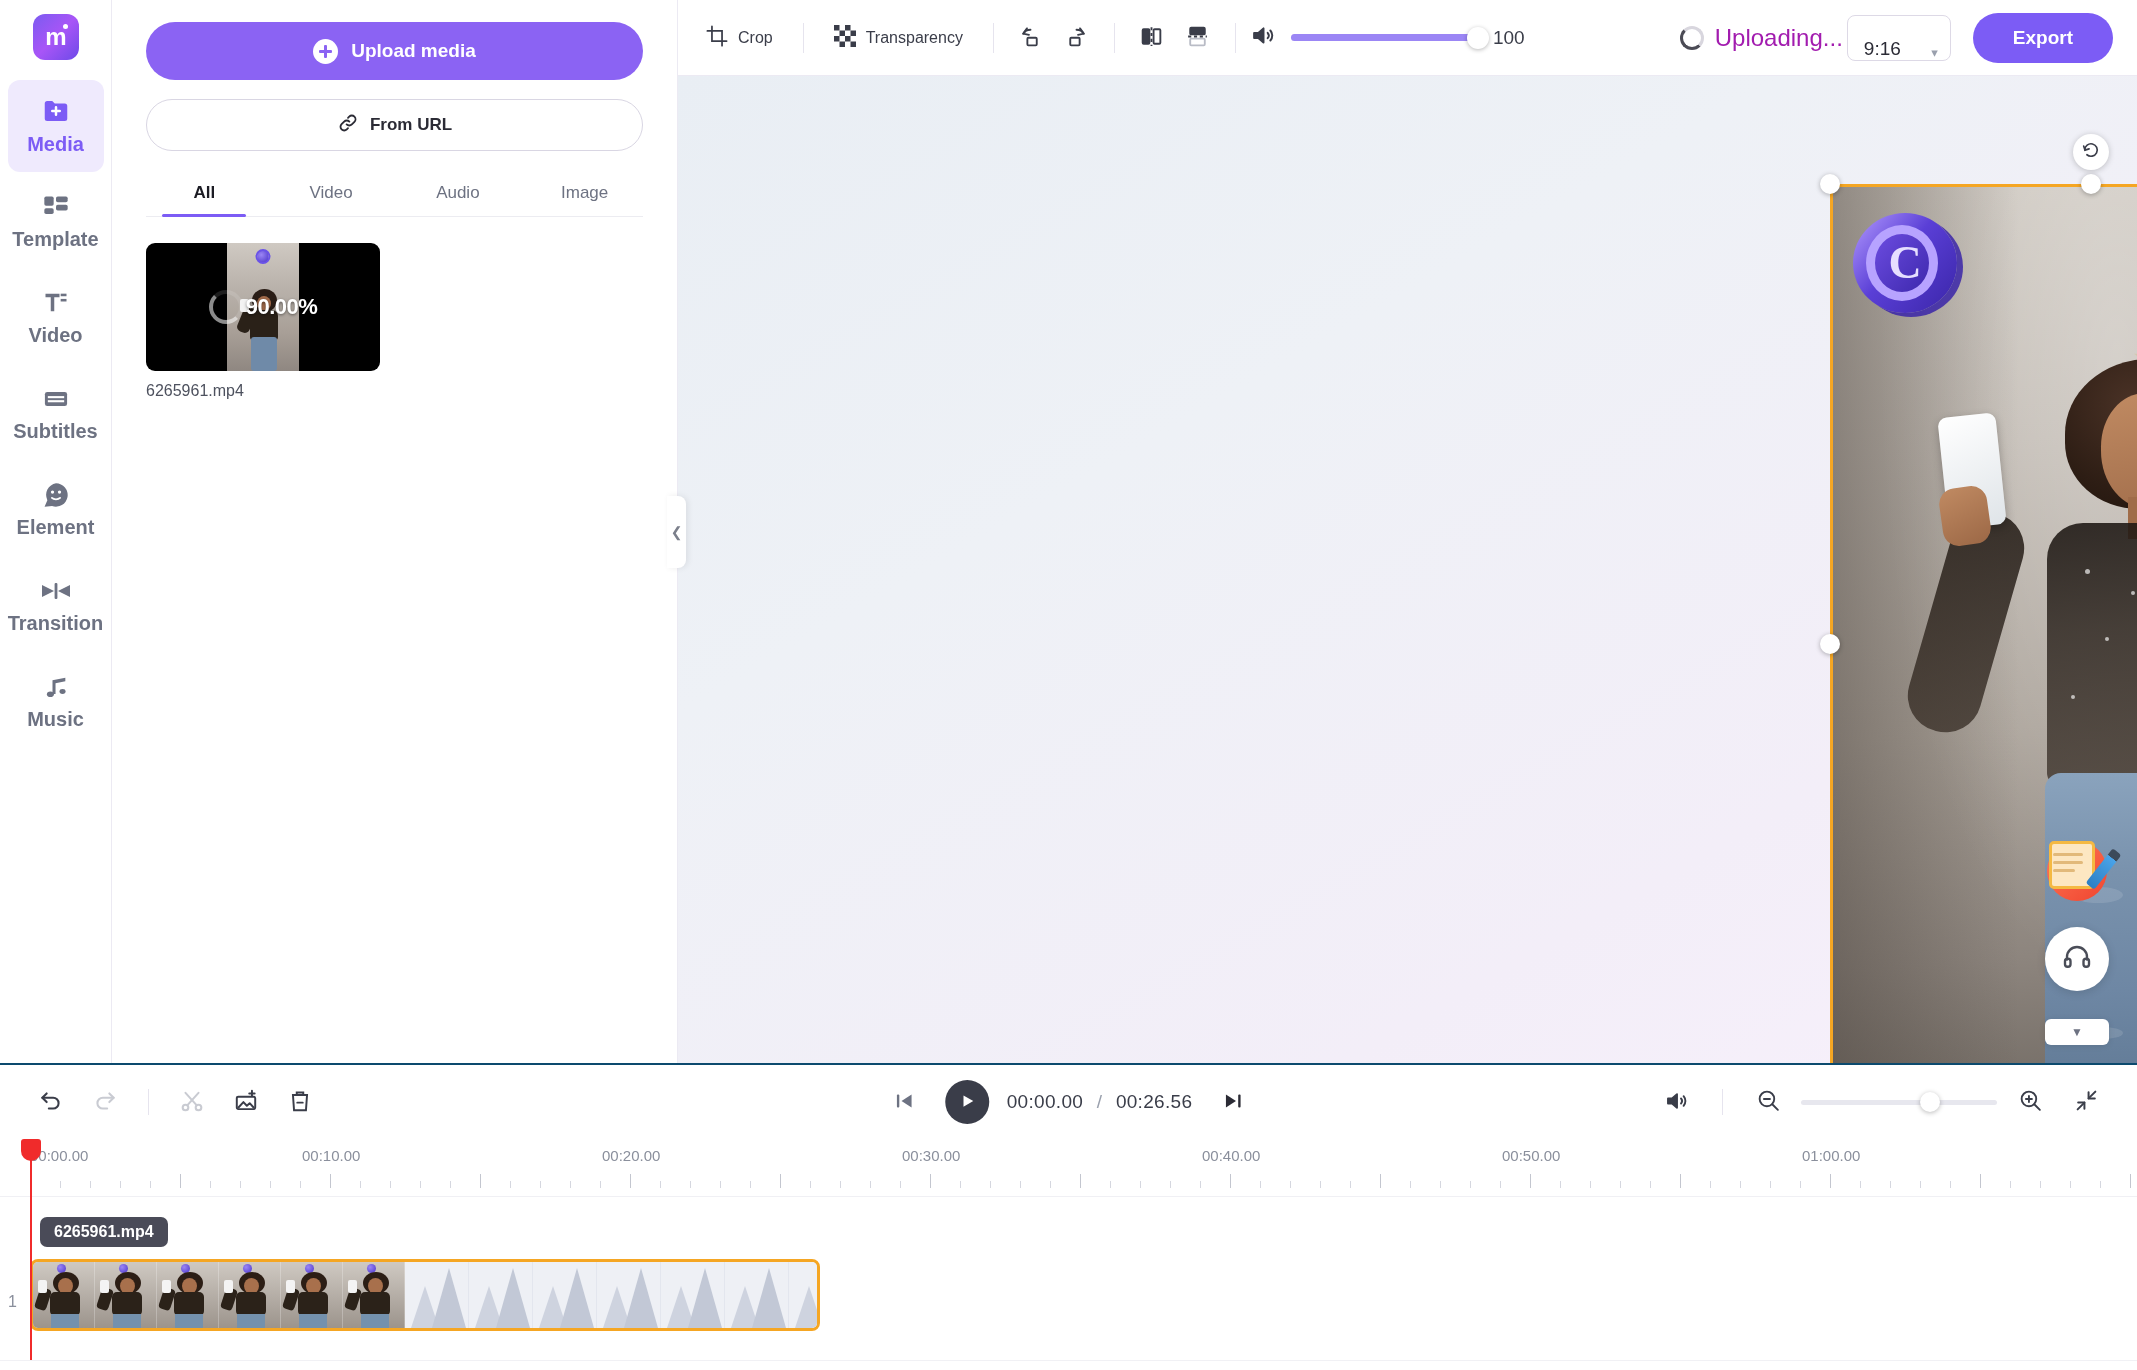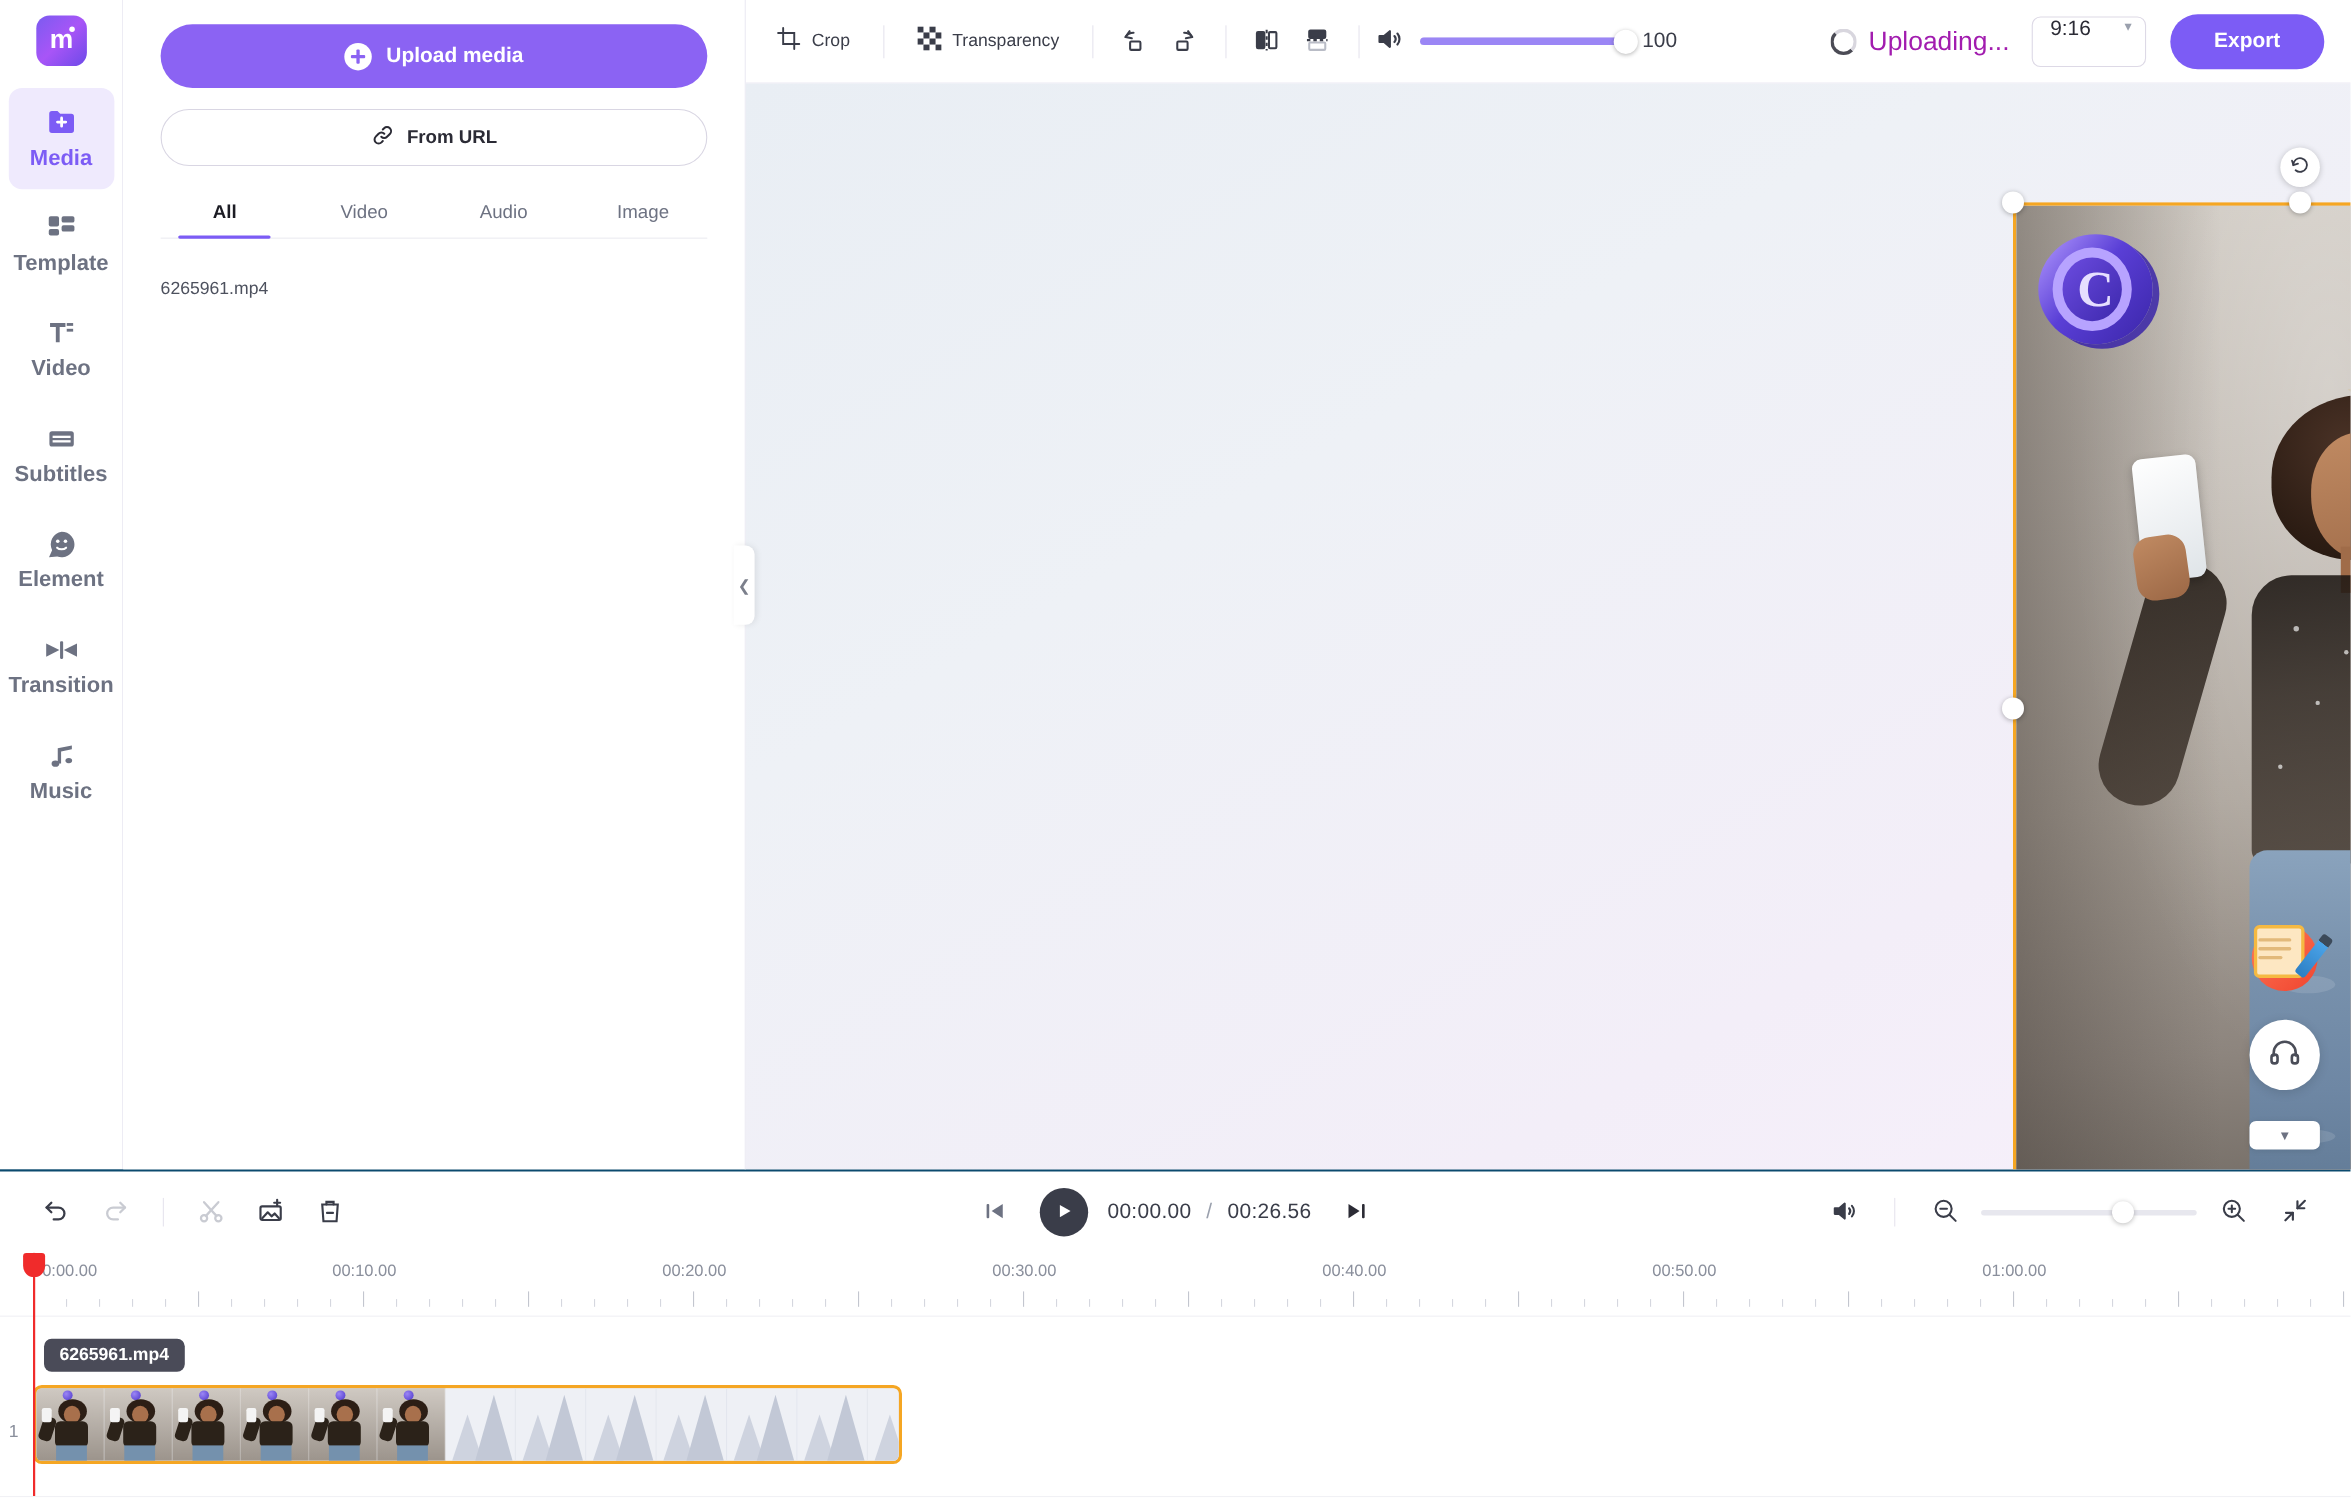--- a/index.html
+++ b/index.html
@@ -168,23 +168,23 @@
   .spacer { flex: 1; }
 
   .uploading {
     display: flex; align-items: center; gap: 11px; color: #a21caf; font-size: 24px; white-space: nowrap;
   }
   .up-ring {
     width: 24px; height: 24px; border-radius: 50%;
     border: 3px solid #d8d6de; border-bottom-color: #4b4b55; border-left-color: #4b4b55;
   }
   .ratio-select {
-    margin-left: 20px; height: 46px; min-width: 104px;
+    margin-left: 4px; height: 46px; min-width: 104px;
     border: 1px solid #ddd9e6; border-radius: 8px; background: #fff;
-    display: flex; align-items: flex-start; justify-content: space-between;
+    display: flex; align-items: flex-end; justify-content: space-between;
     padding: 0 12px 0 16px; gap: 17px; cursor: pointer;
     font-size: 19px; color: #2b2b35;
   }
   .chev { color: #9aa0ad; font-size: 13px; }
   .btn-export {
     margin-left: 22px; height: 50px; padding: 0 40px; border-radius: 26px;
     background: #7c5cf5; color: #fff; border: none; cursor: pointer;
     font-size: 19px; font-weight: 700; font-family: "Liberation Sans", sans-serif;
   }
 
@@ -490,20 +490,37 @@
         <div class="tabs">
           <div class="tab active"><span>All</span></div>
           <div class="tab"><span>Video</span></div>
           <div class="tab"><span>Audio</span></div>
           <div class="tab"><span>Image</span></div>
         </div>
       </div>
 
       <div class="media-grid">
         <div class="media-card">
+          <div class="media-thumb">
+            <div class="thumb-center">
+              <div class="thumb-wm"></div>
+              <div class="thumb-person">
+                <div class="tp-arm"></div>
+                  <div class="tp-phone"></div>
+                <div class="tp-hair"></div>
+                  <div class="tp-face"></div>
+                <div class="tp-body"></div>
+                  <div class="tp-jeans"></div>
+              </div>
+            </div>
+            <div class="progress-overlay">
+              <span class="spinner-ring"></span>
+              <span class="progress-text">90.00%</span>
+            </div>
+          </div>
           <div class="media-name">6265961.mp4</div>
         </div>
       </div>
 
       <div class="panel-collapse">
         <span>❮</span>
       </div>
     </div>
 
     <div class="stage">

